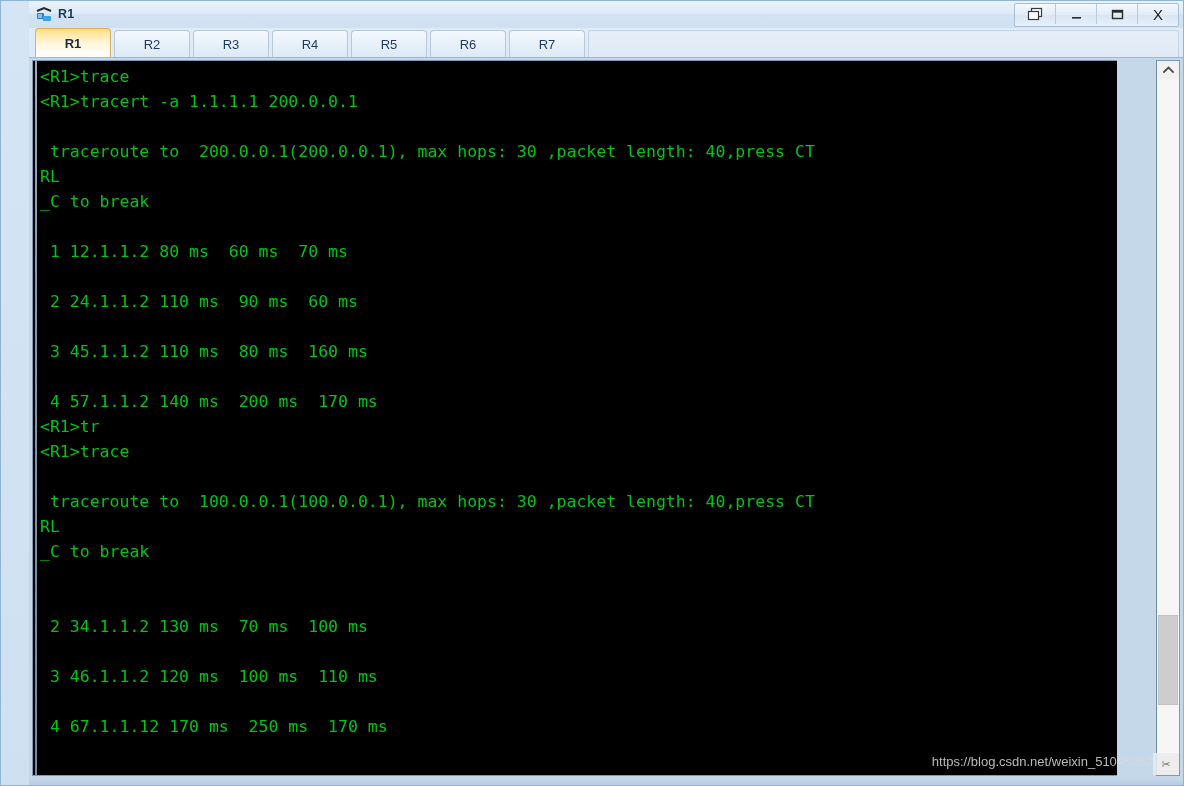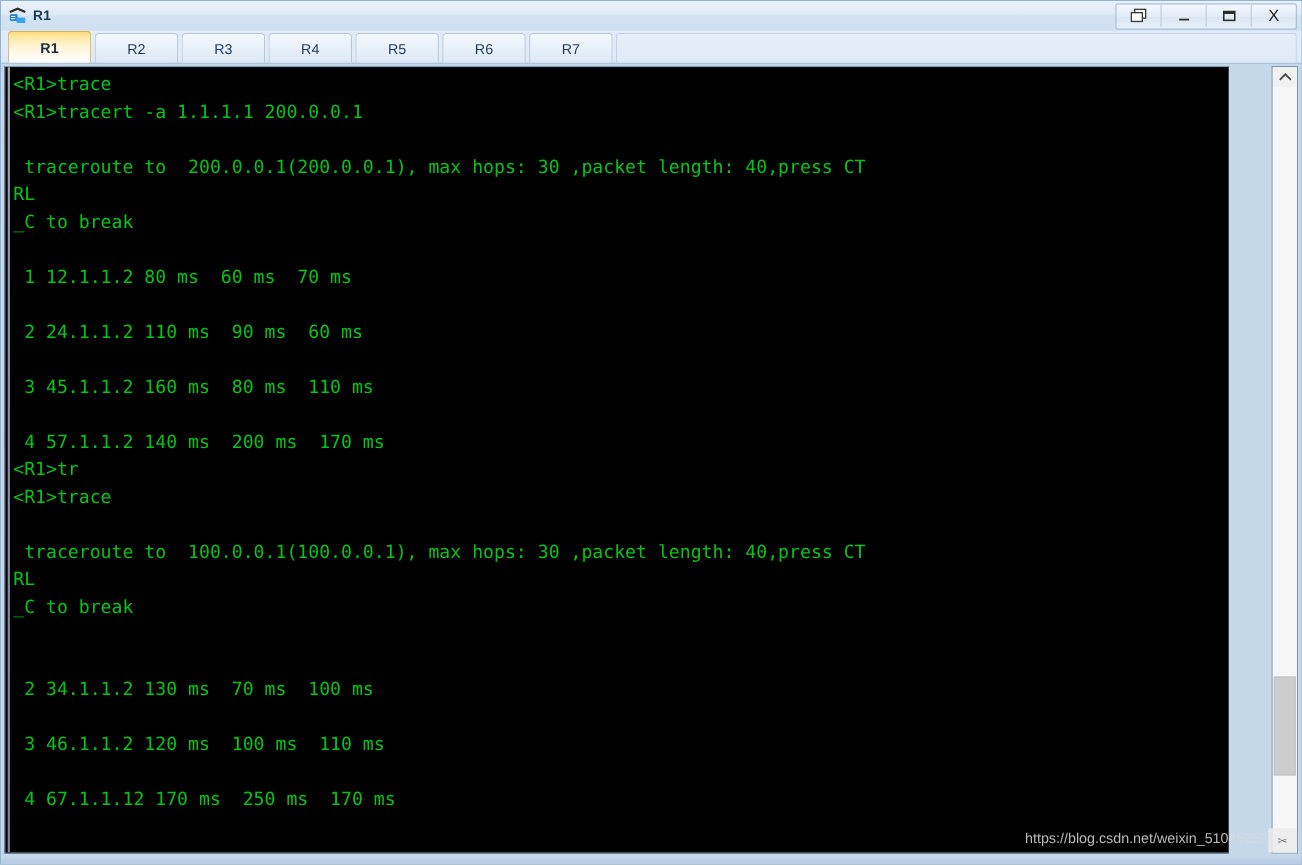--- a/index.html
+++ b/index.html
@@ -18,20 +18,21 @@
   .window {
     position: absolute;
     left: 0; top: 0;
     width: 1184px;
     height: 786px;
     box-sizing: border-box;
     background: linear-gradient(to bottom, #d6e5f3 0%, #cfe0f0 100%);
     border: 1px solid #8fb4d4;
     display: flex;
     flex-direction: column;
+    padding-left: 28px;
   }
 
   
   .titlebar {
     position: relative;
     height: 27px;
     flex: 0 0 27px;
     background: linear-gradient(to bottom, #eaf2fa 0%, #dfeaf6 45%, #d2e2f2 50%, #cfe0f1 100%);
     display: flex;
     align-items: center;
@@ -326,21 +327,21 @@
           <div class="term-line">&lt;R1&gt;tracert -a 1.1.1.1 200.0.0.1</div>
           <div class="term-line blank">&nbsp;</div>
           <div class="term-line"> traceroute to  200.0.0.1(200.0.0.1), max hops: 30 ,packet length: 40,press CT</div>
           <div class="term-line">RL</div>
           <div class="term-line">_C to break</div>
           <div class="term-line blank">&nbsp;</div>
           <div class="term-line"> 1 12.1.1.2 80 ms  60 ms  70 ms</div>
           <div class="term-line blank">&nbsp;</div>
           <div class="term-line"> 2 24.1.1.2 110 ms  90 ms  60 ms</div>
           <div class="term-line blank">&nbsp;</div>
-          <div class="term-line"> 3 45.1.1.2 160 ms  80 ms  110 ms</div>
+          <div class="term-line"> 3 45.1.1.2 110 ms  80 ms  160 ms</div>
           <div class="term-line blank">&nbsp;</div>
           <div class="term-line"> 4 57.1.1.2 140 ms  200 ms  170 ms</div>
           <div class="term-line">&lt;R1&gt;tr</div>
           <div class="term-line">&lt;R1&gt;trace</div>
           <div class="term-line blank">&nbsp;</div>
           <div class="term-line"> traceroute to  100.0.0.1(100.0.0.1), max hops: 30 ,packet length: 40,press CT</div>
           <div class="term-line">RL</div>
           <div class="term-line">_C to break</div>
           <div class="term-line blank">&nbsp;</div>
           <div class="term-line blank">&nbsp;</div>

